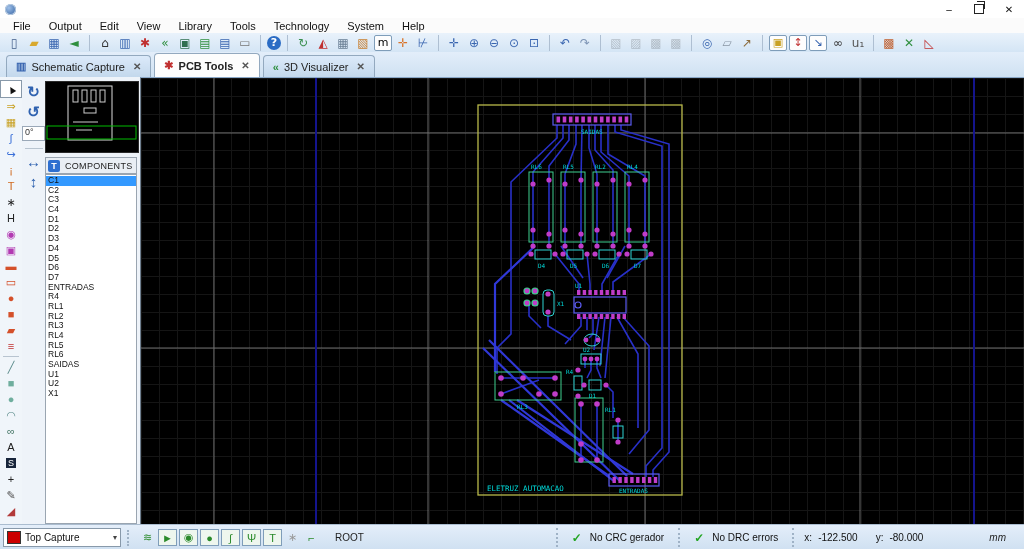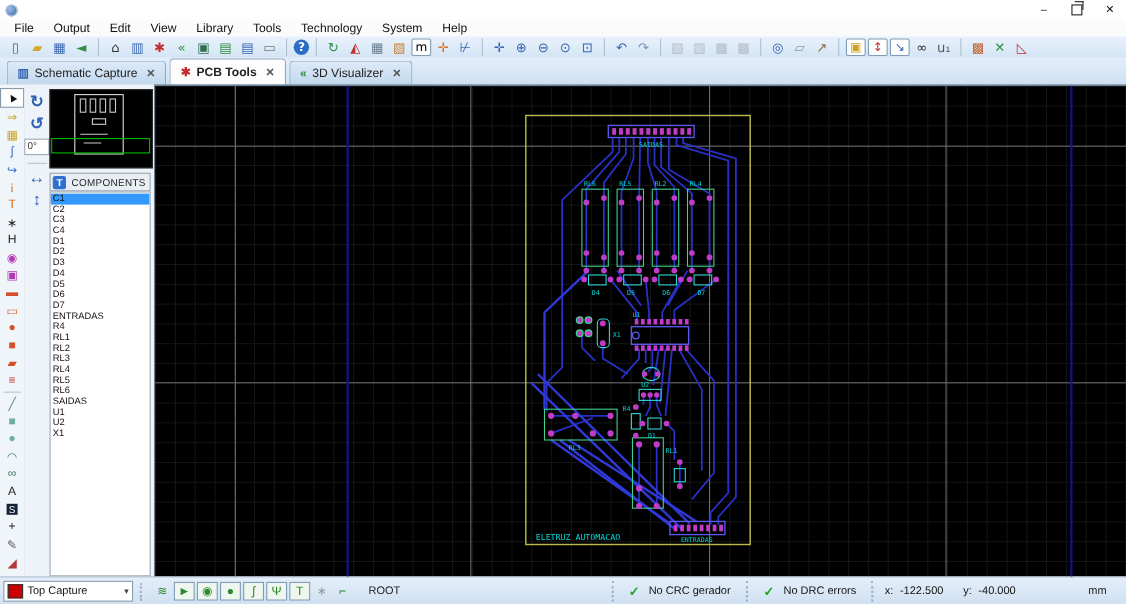--- a/index.html
+++ b/index.html
@@ -701,18 +701,18 @@
     </div>
     <div class="chip">
       <span class="check">✓</span>
       <span>No DRC errors</span>
     </div>
     <div id="coords">
       <span>x:</span>
       <span>-122.500</span>
       <span style="width:6px"></span>
       <span>y:</span>
-      <span>-40.000</span>
-      <span id="units" style="margin-left:60px;">mm</span>
+      <span>-80.000</span>
+      <span id="units" style="margin-left:60px;font-style:italic;">mm</span>
     </div>
   </div>
 
 </div>
 
 </body></html>

